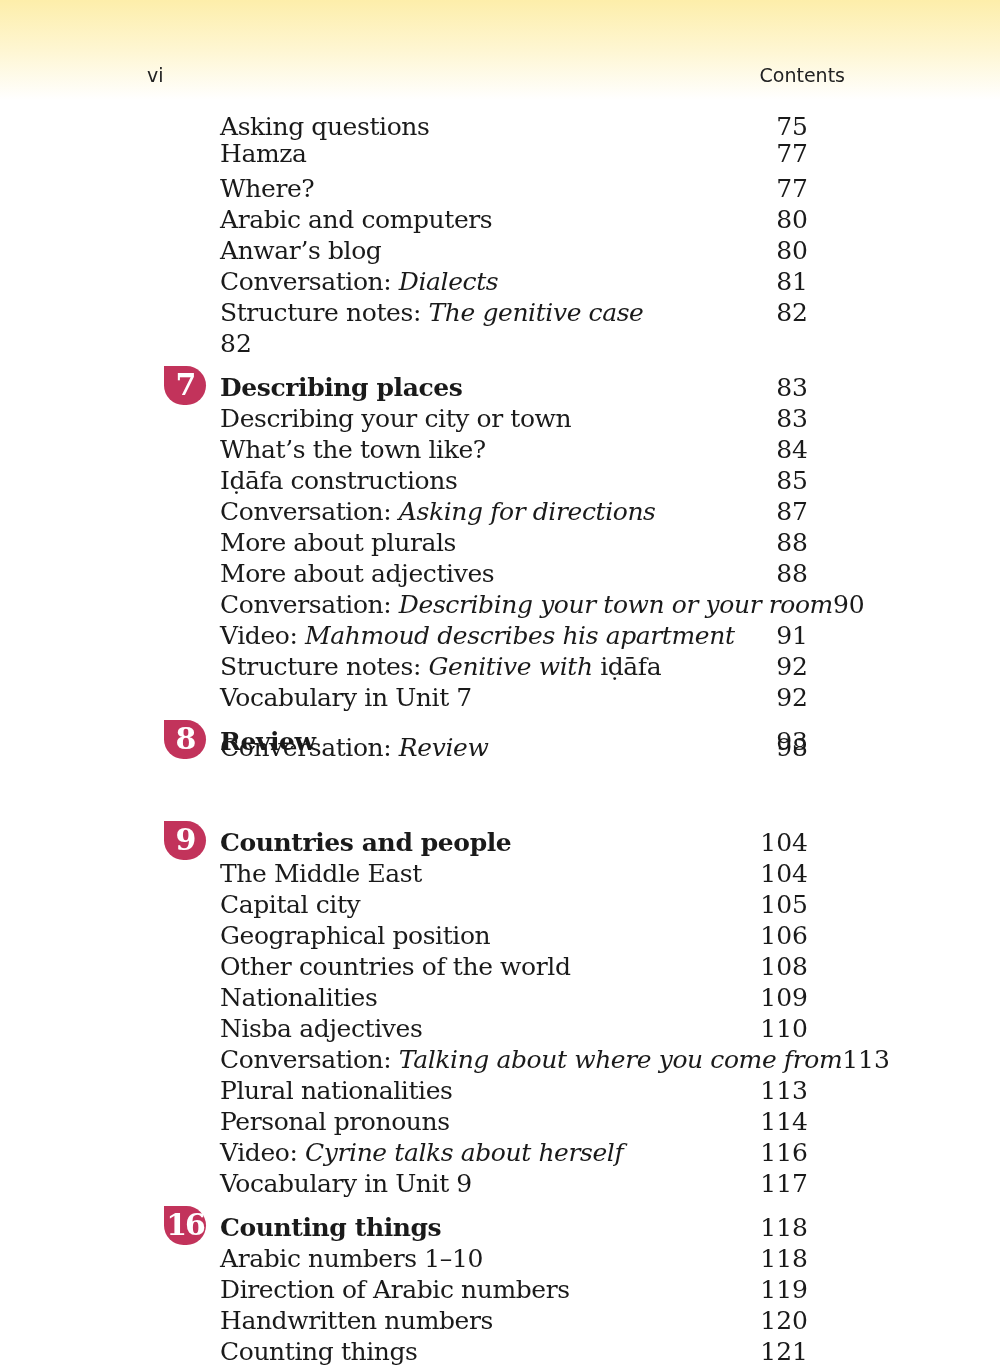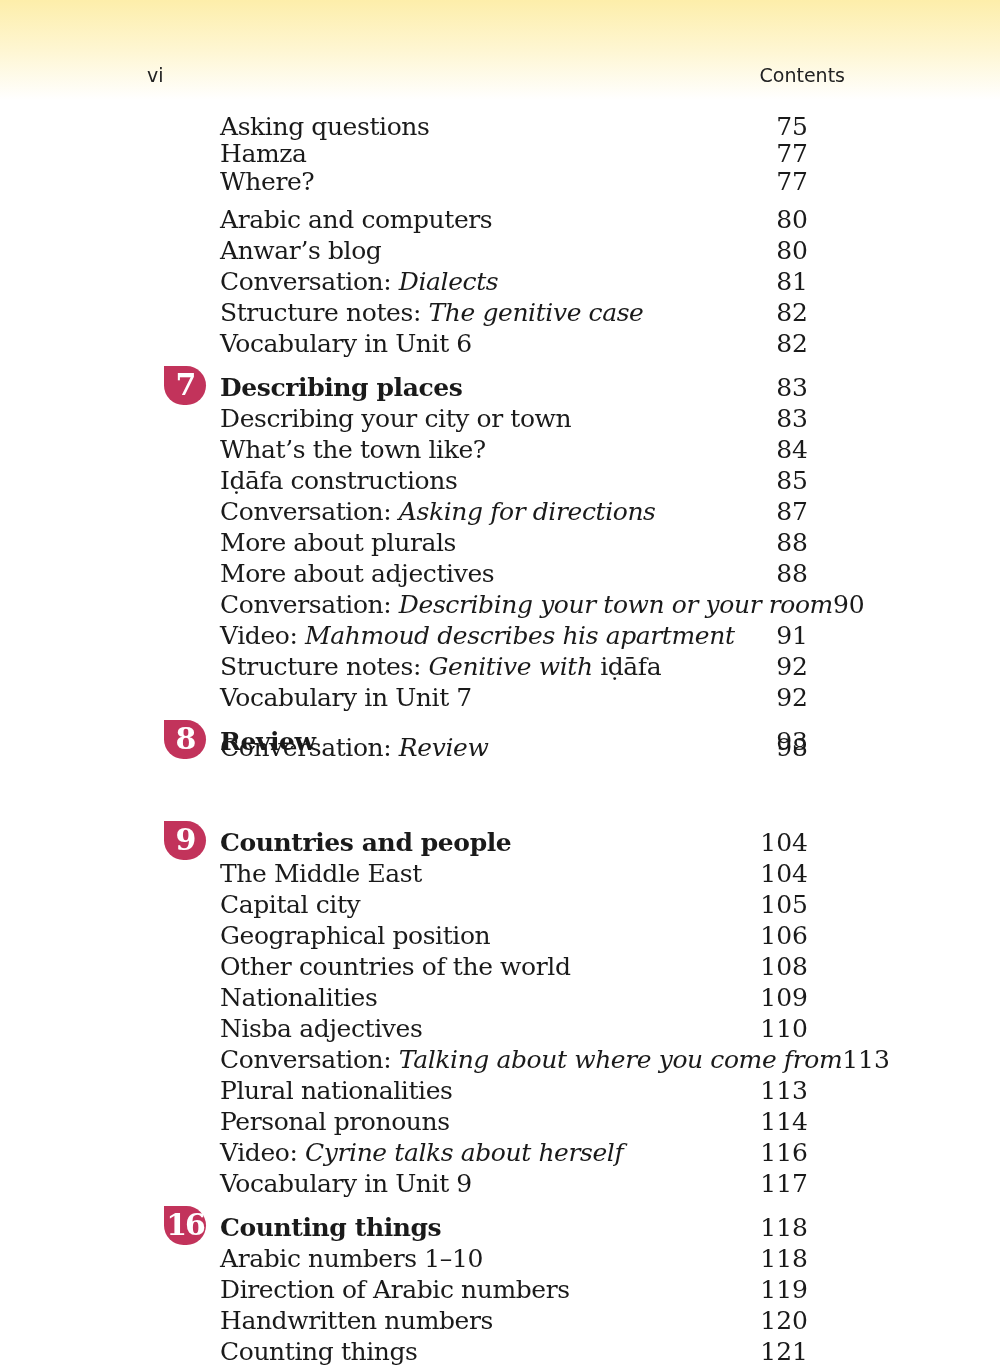--- a/index.html
+++ b/index.html
@@ -48,42 +48,41 @@
 
 <div class="toc" id="toc">
     <div class="row" style="top: 111px;">
       <span class="title"><span>Asking questions</span></span>
       <span class="page">75</span>
     </div>
     <div class="row" style="top: 138px;">
       <span class="title"><span>Hamza</span></span>
       <span class="page">77</span>
     </div>
-    <div class="row" style="top: 166px; gap: 24px;">
+    <div class="row" style="top: 173px; gap: 24px;">
       <span class="title"><span>Where?</span></span>
       <span class="page">77</span>
     </div>
     <div class="row" style="top: 204px;">
       <span class="title"><span>Arabic and computers</span></span>
       <span class="page">80</span>
     </div>
     <div class="row" style="top: 235px;">
       <span class="title"><span>Anwar’s blog</span></span>
       <span class="page">80</span>
     </div>
     <div class="row" style="top: 266px;">
       <span class="title"><span>Conversation: </span><i>Dialects</i></span>
       <span class="page">81</span>
     </div>
     <div class="row" style="top: 297px;">
       <span class="title"><span>Structure notes: </span><i>The genitive case</i></span>
       <span class="page">82</span>
     </div>
     <div class="row" style="top: 328px;">
-      <span class="title"><span>Vocabulary in Unit 6</span></span>
       <span class="page">82</span>
     </div>
     <div class="row chapter" style="top: 372px;">
       <span class="title"><span>Describing places</span></span>
       <span class="page">83</span>
     </div>
     <div class="badge" style="background: rgb(194, 51, 91); top: 366px;">7</div>
     <div class="row" style="top: 403px;">
       <span class="title"><span>Describing your city or town</span></span>
       <span class="page">83</span>

